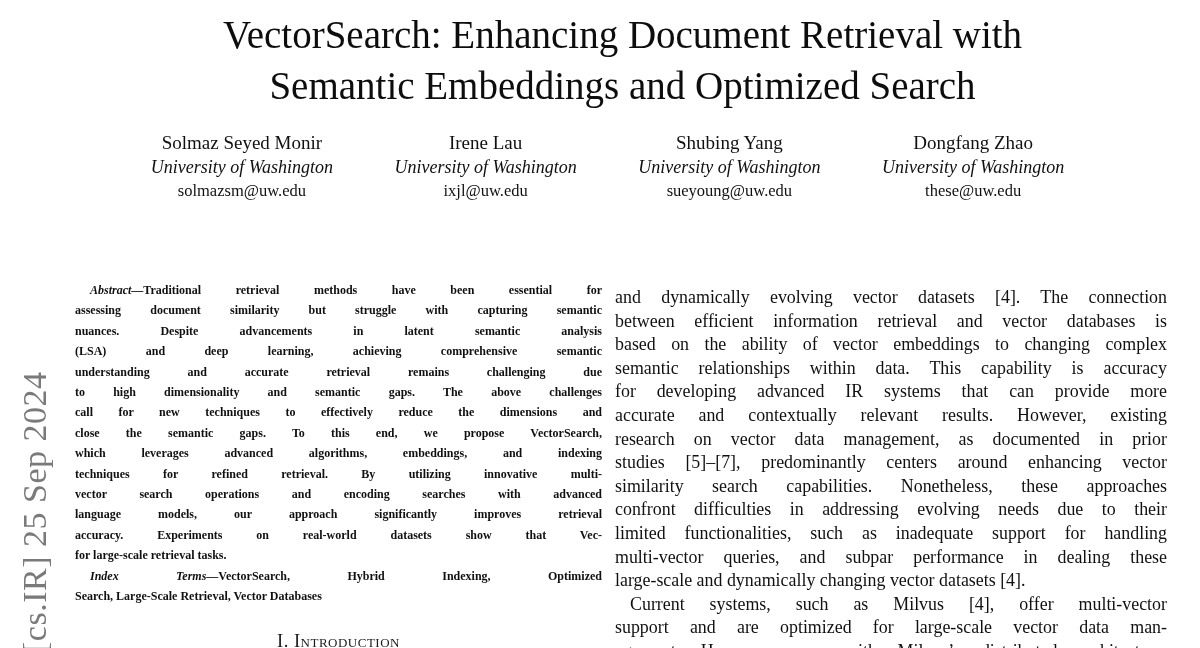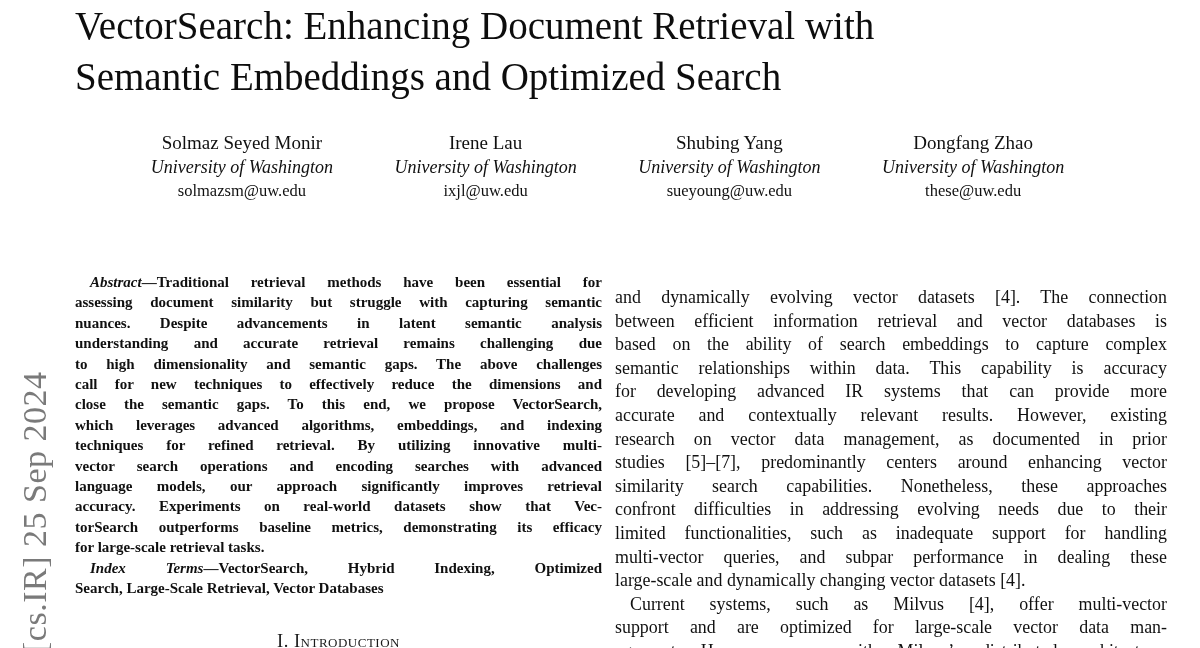--- a/index.html
+++ b/index.html
@@ -33,21 +33,22 @@
     white-space: nowrap;
     color: #7a7a7a;
     letter-spacing: 0.5px;
   }
 
   
   .title-block {
     position: absolute;
     left: 75px;
     width: 1095px;
-    top: 0px;
+    top: 9px;
+    text-align: center;
     font-size: 39px;
     line-height: 51px;
     color: #0d0d0d;
   }
   .title-line { white-space: nowrap; }
 
   
   .authors-row {
     position: absolute;
     left: 140px;
@@ -63,24 +64,24 @@
   .author .name  { font-size: 19px;   line-height: 25px; }
   .author .affil { font-size: 18px;   line-height: 24px; font-style: italic; }
   .author .email { font-size: 16.5px; line-height: 24px; text-align: center; }
 
   
   .col {
     position: absolute;
   }
   .col-left {
     left: 75px;
-    top: 272px;
+    top: 280px;
     width: 527px;
     font-weight: bold;
-    font-size: 15px;
+    font-size: 12px;
   }
   .col-left .line { line-height: 20.4px; }
   .col-right {
     left: 615px;
     top: 270px;
     width: 552px;
     font-size: 17.9px;
     margin-top: 16px;
   }
   .col-right .line { line-height: 23.6px; }
@@ -140,43 +141,43 @@
       <div class="affil">University of Washington</div>
       <div class="email">these@uw.edu</div>
     </div>
   </div>
 
   <div class="col col-left">
       <div class="para">
         <div class="line indent"><i>Abstract</i>—Traditional retrieval methods have been essential for</div>
         <div class="line">assessing document similarity but struggle with capturing semantic</div>
         <div class="line">nuances. Despite advancements in latent semantic analysis</div>
+        <div class="line">(LSA) and deep learning, achieving comprehensive semantic</div>
         <div class="line">understanding and accurate retrieval remains challenging due</div>
         <div class="line">to high dimensionality and semantic gaps. The above challenges</div>
         <div class="line">call for new techniques to effectively reduce the dimensions and</div>
         <div class="line">close the semantic gaps. To this end, we propose VectorSearch,</div>
         <div class="line">which leverages advanced algorithms, embeddings, and indexing</div>
         <div class="line">techniques for refined retrieval. By utilizing innovative multi-</div>
         <div class="line">vector search operations and encoding searches with advanced</div>
         <div class="line">language models, our approach significantly improves retrieval</div>
         <div class="line">accuracy. Experiments on real-world datasets show that Vec-</div>
-        <div class="line">torSearch outperforms baseline metrics, demonstrating its efficacy</div>
         <div class="line endline">for large-scale retrieval tasks.</div>
       </div>
       <div class="para">
         <div class="line indent"><i>Index Terms</i>—VectorSearch, Hybrid Indexing, Optimized</div>
         <div class="line endline">Search, Large-Scale Retrieval, Vector Databases</div>
       </div>
     </div>
 
   <div class="col col-right">
       <div class="para">
         <div class="line">and dynamically evolving vector datasets [4]. The connection</div>
         <div class="line">between efficient information retrieval and vector databases is</div>
-        <div class="line">based on the ability of search embeddings to capture complex</div>
+        <div class="line">based on the ability of vector embeddings to changing complex</div>
         <div class="line">semantic relationships within data. This capability is accuracy</div>
         <div class="line">for developing advanced IR systems that can provide more</div>
         <div class="line">accurate and contextually relevant results. However, existing</div>
         <div class="line">research on vector data management, as documented in prior</div>
         <div class="line">studies [5]–[7], predominantly centers around enhancing vector</div>
         <div class="line">similarity search capabilities. Nonetheless, these approaches</div>
         <div class="line">confront difficulties in addressing evolving needs due to their</div>
         <div class="line">limited functionalities, such as inadequate support for handling</div>
         <div class="line">multi-vector queries, and subpar performance in dealing these</div>
         <div class="line endline">large-scale and dynamically changing vector datasets [4].</div>

